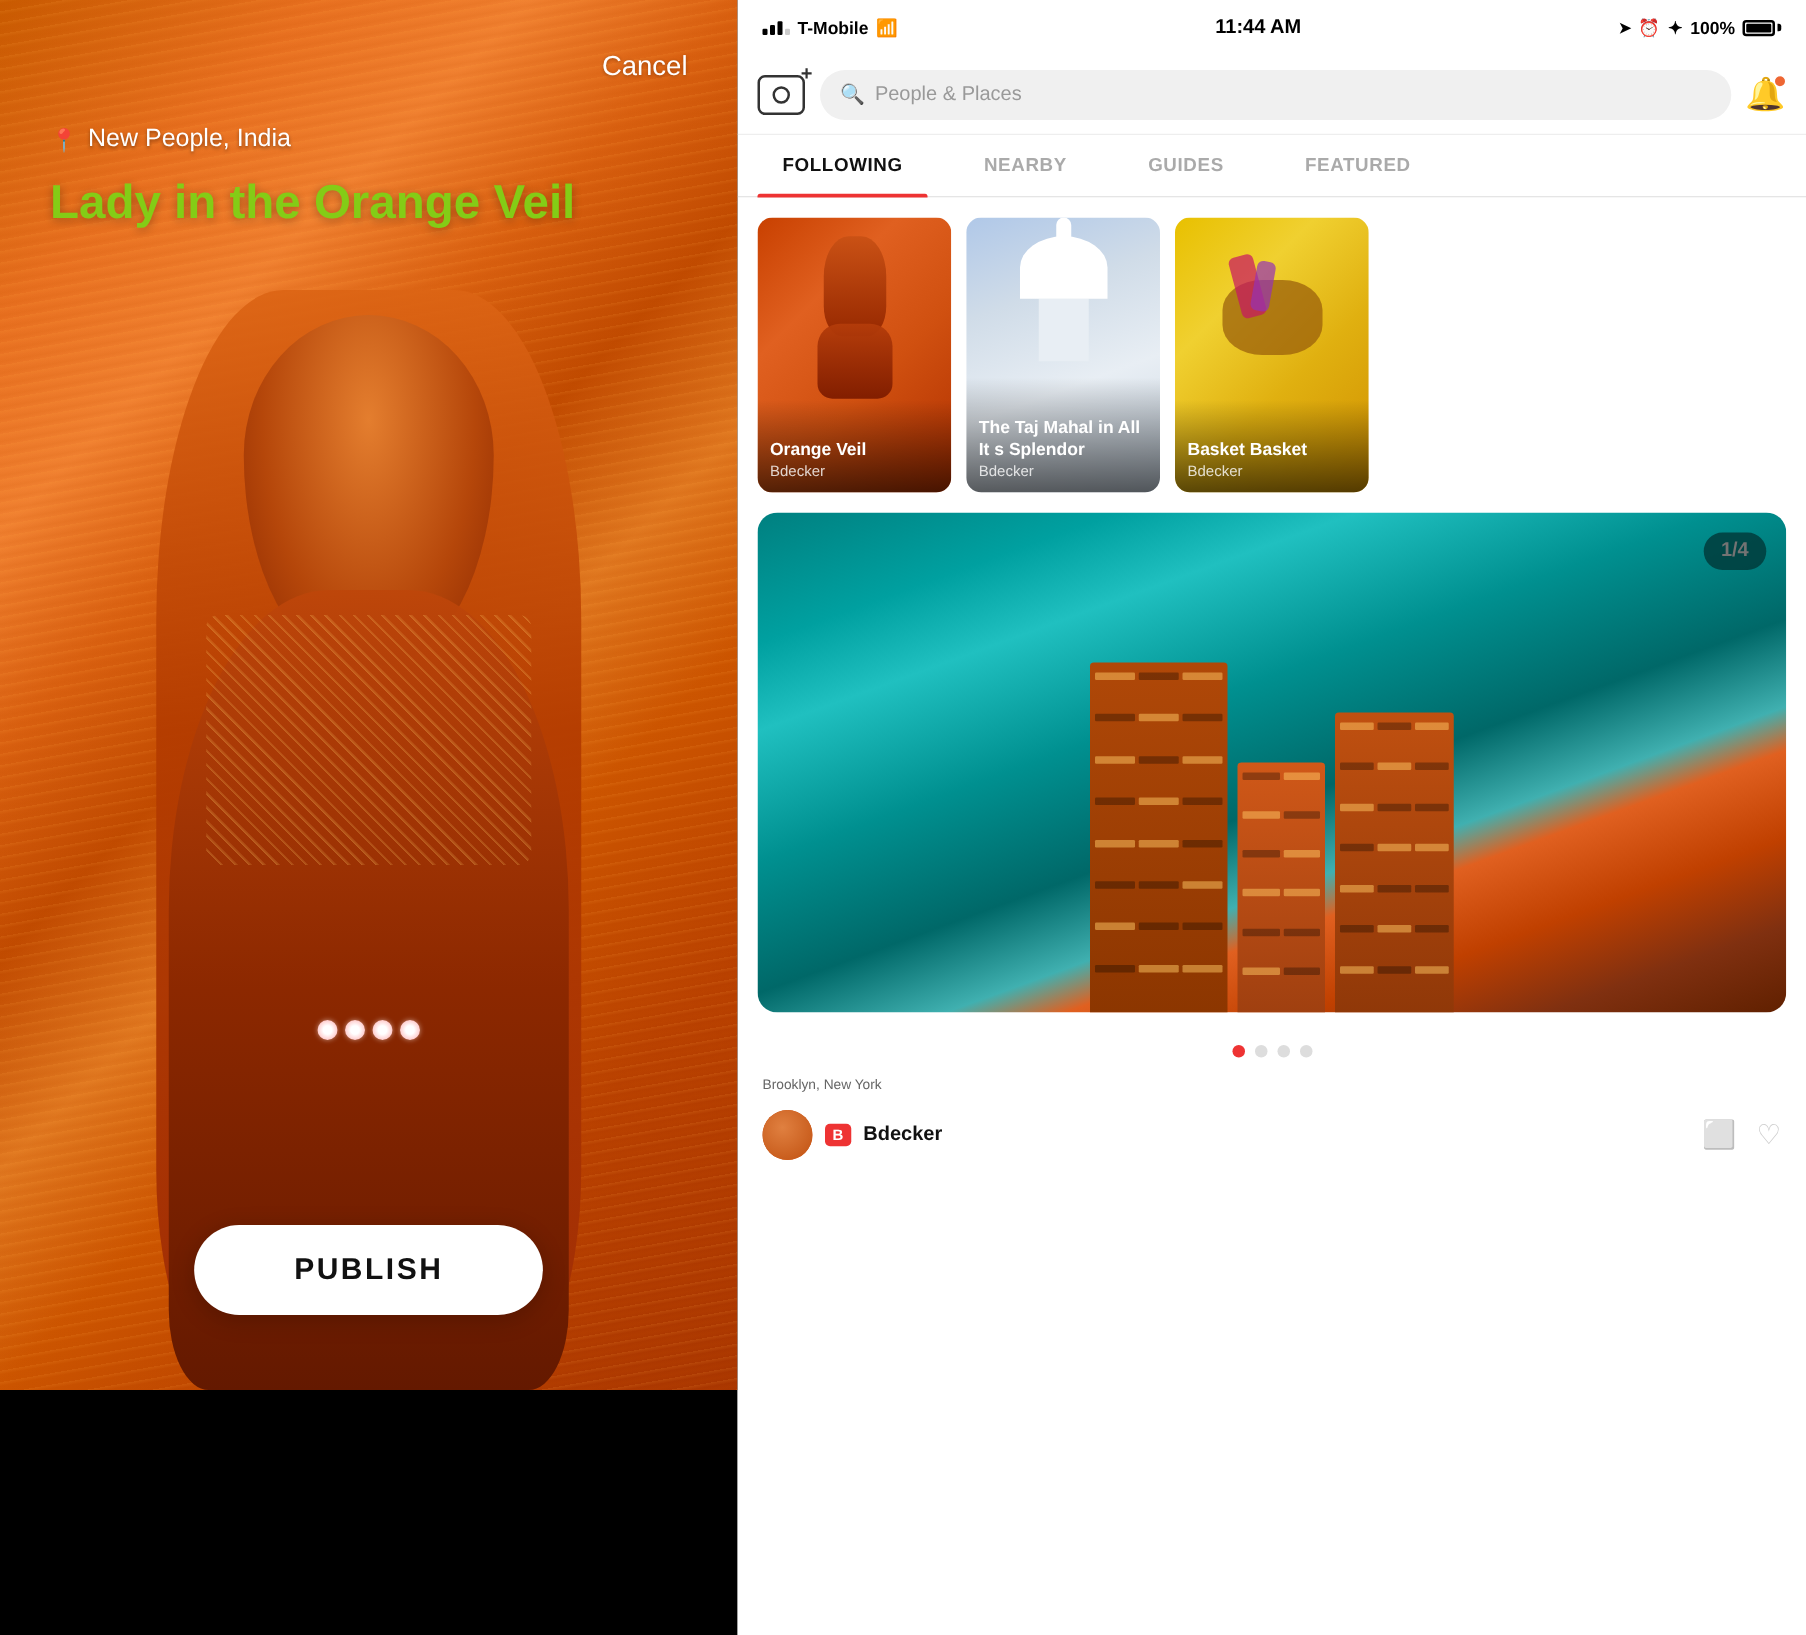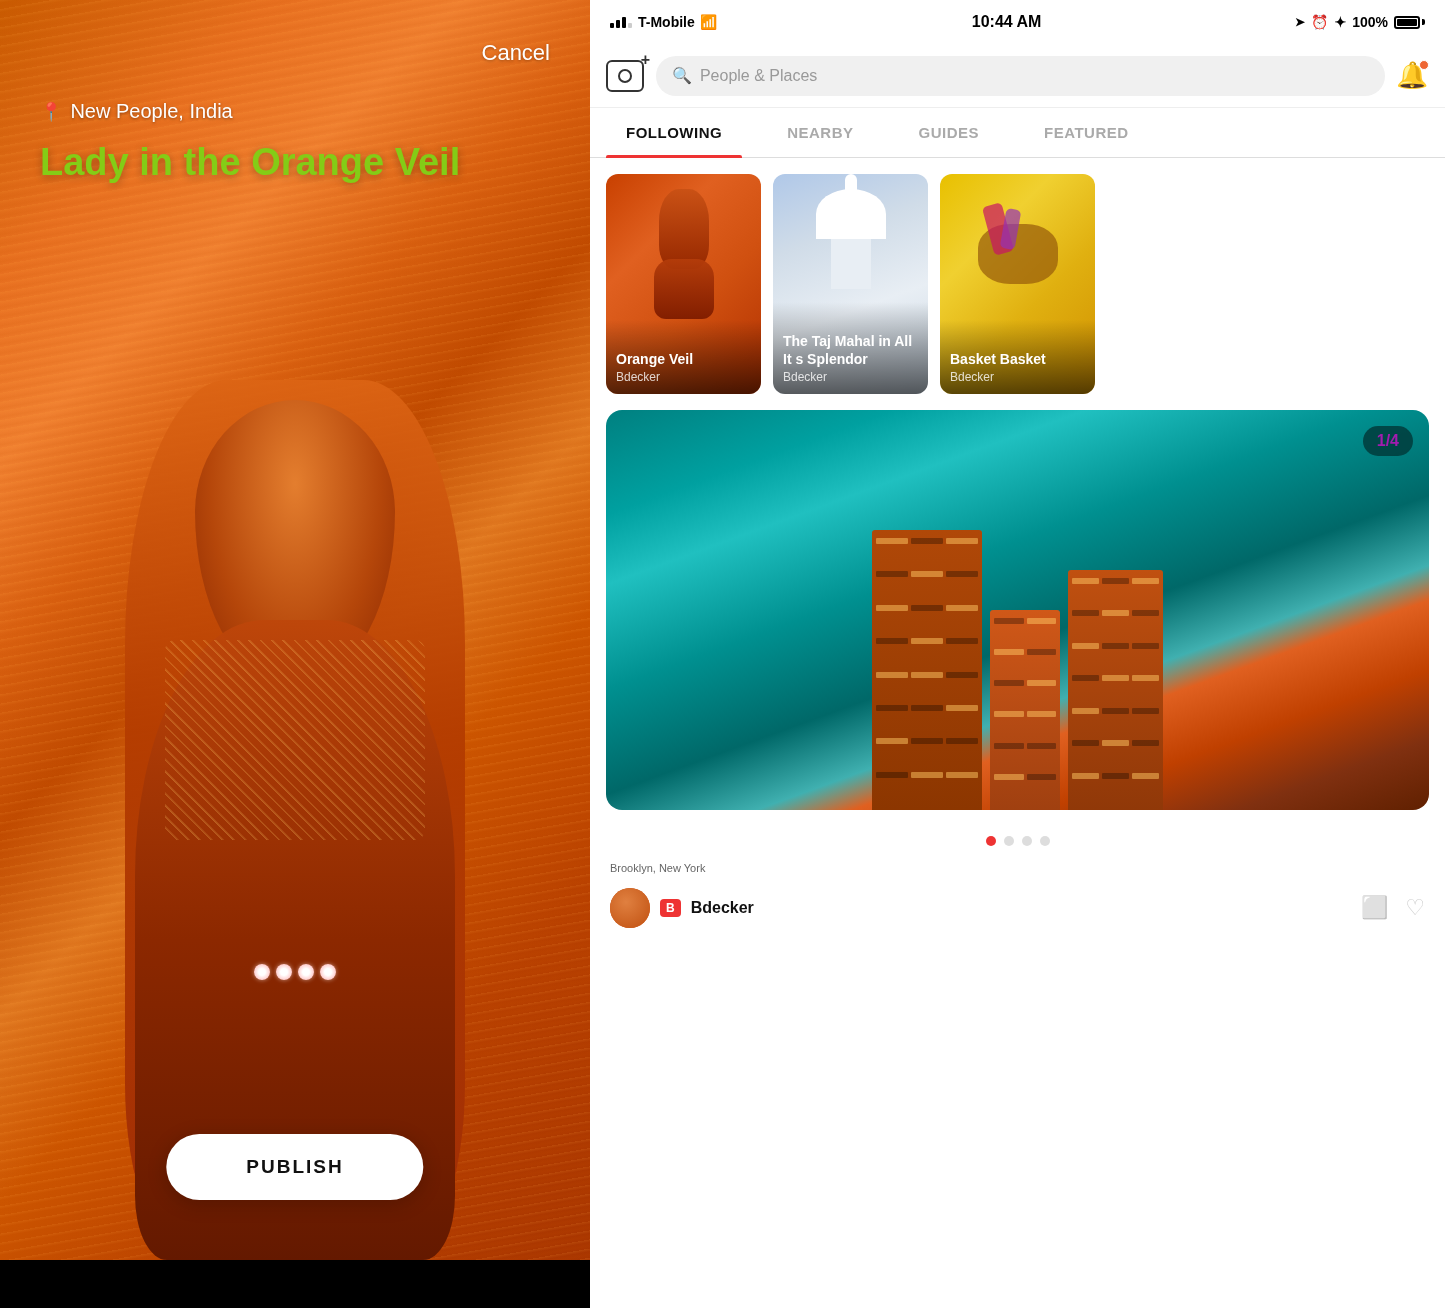--- a/index.html
+++ b/index.html
@@ -8,21 +8,21 @@
       height: 1308px;
       display: flex;
       font-family: -apple-system, BlinkMacSystemFont, 'Helvetica Neue', Arial, sans-serif;
       overflow: hidden;
       background: #000;
     }
 
     
     .left-panel {
       width: 590px;
-      height: 1260px;
+      height: 1112px;
       position: relative;
       overflow: hidden;
       flex-shrink: 0;
     }
     .left-bg {
       position: absolute;
       inset: 0;
       background: linear-gradient(
         135deg,
         #c85a00 0%,
@@ -173,21 +173,21 @@
     }
 
     
     .publish-btn {
       position: absolute;
       bottom: 60px;
       left: 50%;
       transform: translateX(-50%);
       background: #fff;
       color: #111;
-      font-size: 19px;
+      font-size: 24px;
       font-weight: 700;
       letter-spacing: 2px;
       padding: 22px 80px;
       border-radius: 50px;
       border: none;
       cursor: pointer;
       white-space: nowrap;
       box-shadow: 0 4px 20px rgba(0,0,0,0.2);
     }
 
@@ -535,21 +535,21 @@
     }
     .window.lit {
       background: rgba(255,200,100,0.5);
     }
 
     .counter-badge {
       position: absolute;
       top: 16px;
       right: 16px;
       background: rgba(0,60,60,0.85);
-      color: #a21caf;
+      color: #737373;
       font-size: 16px;
       font-weight: 600;
       padding: 6px 14px;
       border-radius: 20px;
     }
 
     
     .dots-row {
       display: flex;
       justify-content: center;
@@ -664,21 +664,21 @@
     <div class="status-left">
       <div class="signal-bars">
         <div class="bar" style="height:5px"></div>
         <div class="bar" style="height:8px"></div>
         <div class="bar" style="height:11px"></div>
         <div class="bar" style="height:5px;background:#ccc"></div>
       </div>
       <span>T-Mobile</span>
       <span style="font-size:14px">📶</span>
     </div>
-    <div class="status-center">10:44 AM</div>
+    <div class="status-center">11:44 AM</div>
     <div class="status-right">
       <span style="font-size:12px">➤</span>
       <span style="font-size:14px">⏰</span>
       <span style="font-size:14px">✦</span>
       <span>100%</span>
       <div class="battery-icon">
         <div class="battery-body">
           <div class="battery-fill"></div>
         </div>
         <div class="battery-cap"></div>

